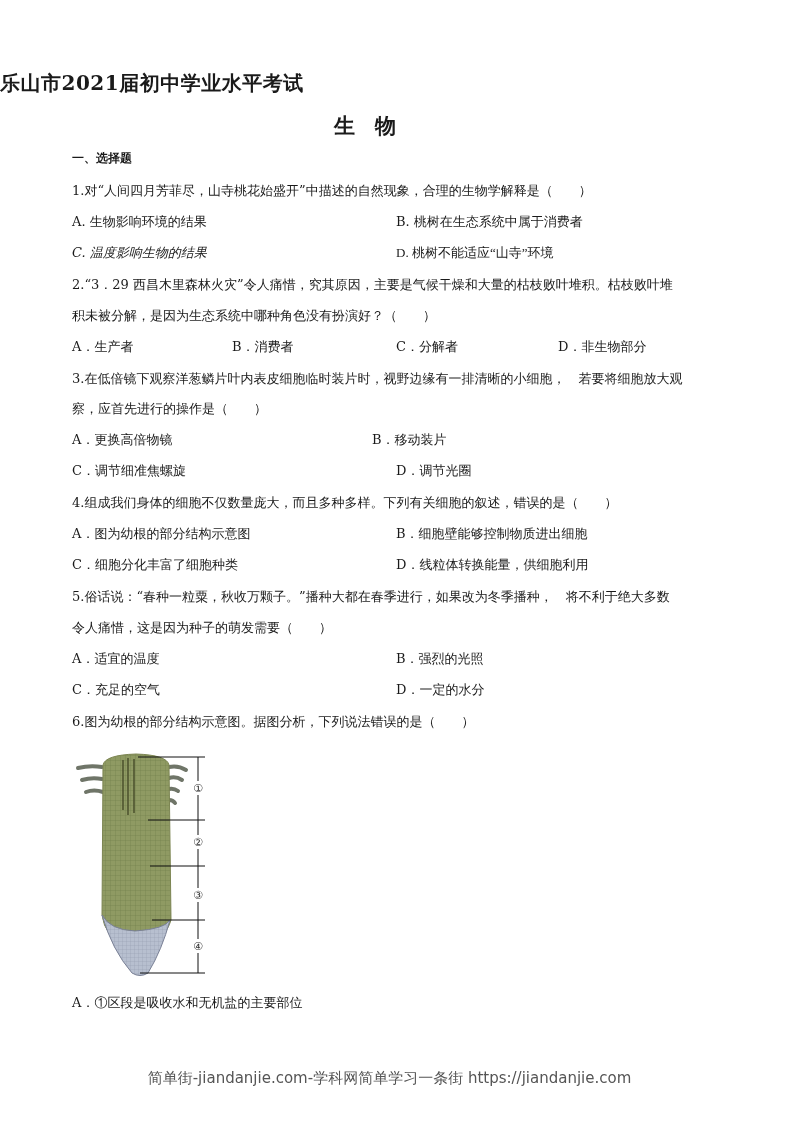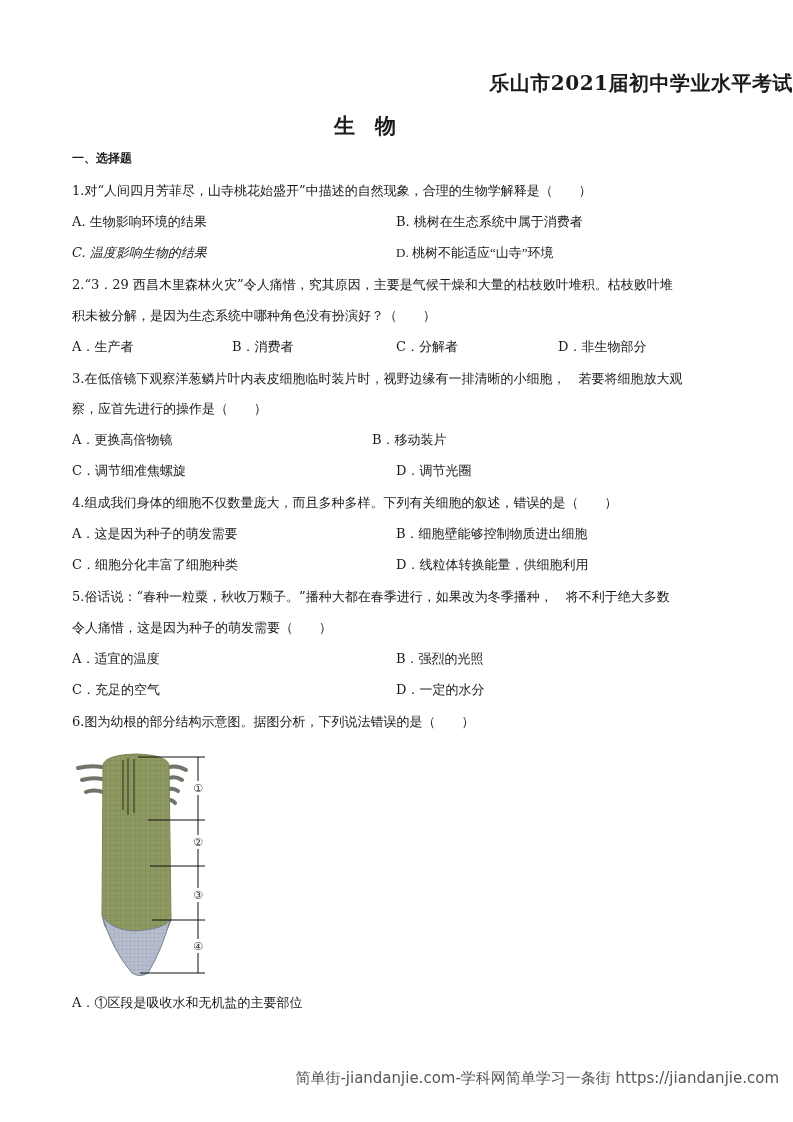--- a/index.html
+++ b/index.html
@@ -1,25 +1,25 @@
 <!DOCTYPE html>
 <html><head>
 <meta charset="utf-8">
 <style>
   html, body { margin: 0; padding: 0; background: #ffffff; }
   body { width: 793px; height: 1122px; position: relative; overflow: hidden;
          font-family: "DejaVu Serif", "Liberation Serif", serif; color: #1a1a1a; }
   .abs { position: absolute; white-space: nowrap; }
-  .title { left: 0; width: 793px; text-align: right; top: 70px; font-size: 20px; font-weight: bold; letter-spacing: 0.5px;
+  .title { left: 0; width: 793px; text-align: left; top: 70px; font-size: 20px; font-weight: bold; letter-spacing: 0.5px;
            font-family: "DejaVu Serif", serif; }
   .subject { left: 0; width: 730px; text-align: center; top: 112px; font-size: 21px; font-weight: bold; letter-spacing: 20px; padding-left: 20px; box-sizing: border-box; }
   .section { left: 72px; top: 150px; font-size: 12px; font-weight: bold; }
   .line { font-size: 13px; left: 72px; line-height: 20px; }
   .opt { font-size: 13px; line-height: 20px; }
-  .footer { left: 0; width: 779px; text-align: right; top: 1069px; font-size: 15px; color: #555;
+  .footer { left: 0; width: 779px; text-align: center; top: 1069px; font-size: 15px; color: #555;
             font-family: "DejaVu Sans", sans-serif; }
   .figure { position: absolute; left: 70px; top: 745px; width: 150px; height: 232px; }
 </style>
 </head>
 <body>
 
 <div class="abs title">乐山市2021届初中学业水平考试</div>
 <div class="abs subject">生物</div>
 <div class="abs section">一、选择题</div>
 
@@ -37,21 +37,21 @@
 <div class="abs opt" style="left:558px; top:337px;">D．非生物部分</div>
 
 <div class="abs line" style="top:369px;">3.在低倍镜下观察洋葱鳞片叶内表皮细胞临时装片时，视野边缘有一排清晰的小细胞，　若要将细胞放大观</div>
 <div class="abs line" style="top:399px;">察，应首先进行的操作是（　　）</div>
 <div class="abs opt" style="left:72px; top:430px;">A．更换高倍物镜</div>
 <div class="abs opt" style="left:372px; top:430px;">B．移动装片</div>
 <div class="abs opt" style="left:72px; top:461px;">C．调节细准焦螺旋</div>
 <div class="abs opt" style="left:396px; top:461px;">D．调节光圈</div>
 
 <div class="abs line" style="top:493px;">4.组成我们身体的细胞不仅数量庞大，而且多种多样。下列有关细胞的叙述，错误的是（　　）</div>
-<div class="abs opt" style="left:72px; top:524px;">A．这是因为种子的萌发需要</div>
+<div class="abs opt" style="left:72px; top:524px;">A．图为幼根的部分结构示意图</div>
 <div class="abs opt" style="left:396px; top:524px;">B．细胞壁能够控制物质进出细胞</div>
 <div class="abs opt" style="left:72px; top:555px;">C．细胞分化丰富了细胞种类</div>
 <div class="abs opt" style="left:396px; top:555px;">D．线粒体转换能量，供细胞利用</div>
 
 <div class="abs line" style="top:587px;">5.俗话说：“春种一粒粟，秋收万颗子。”播种大都在春季进行，如果改为冬季播种，　将不利于绝大多数</div>
 <div class="abs line" style="top:618px;">令人痛惜，这是因为种子的萌发需要（　　）</div>
 <div class="abs opt" style="left:72px; top:649px;">A．适宜的温度</div>
 <div class="abs opt" style="left:396px; top:649px;">B．强烈的光照</div>
 <div class="abs opt" style="left:72px; top:680px;">C．充足的空气</div>
 <div class="abs opt" style="left:396px; top:680px;">D．一定的水分</div>

